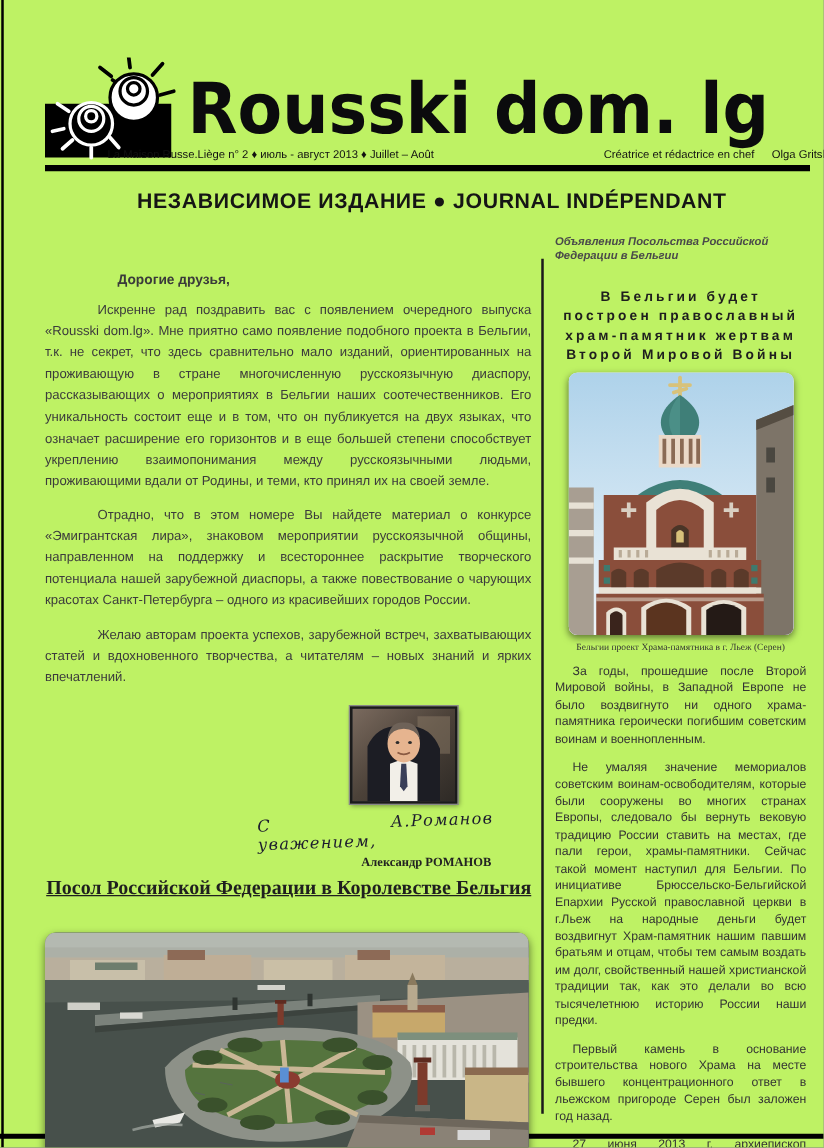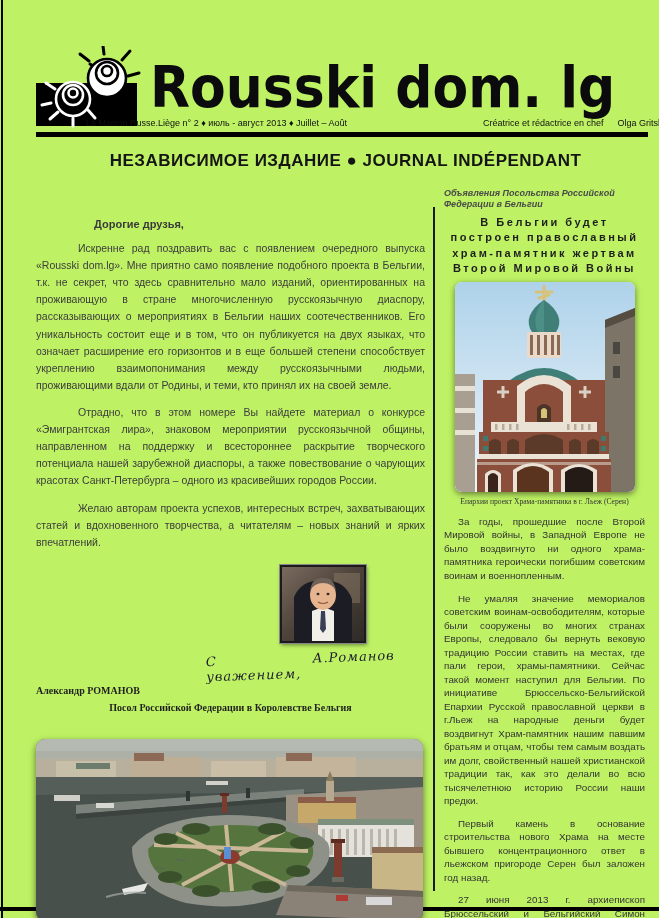--- a/index.html
+++ b/index.html
@@ -44,34 +44,34 @@
     width:82px;height:74px;border:2px solid #1b1b1b;outline:1px solid #888;
     margin:14px 0 0 244px;background:#444;box-shadow:1px 2px 4px rgba(0,0,0,.45);
   }
   .portrait-frame svg{display:block;width:100%;height:100%;}
   .sig-row{
     margin:8px 30px 0 170px;display:flex;justify-content:space-between;align-items:baseline;
     font-family:"DejaVu Serif",serif;font-style:italic;font-size:13px;color:#1d1d2e;
     transform:rotate(-2deg);
   }
   .sig-script{letter-spacing:1px;}
-  .signer-name{margin:4px 32px 0 0;text-align:left;font-family:"Liberation Serif",serif;font-weight:bold;font-size:10px;color:#222;}
-  .signer-title{margin:6px 0 0 0;text-align:center;font-family:"Liberation Serif",serif;font-weight:bold;font-size:10px;color:#1f1f1f;}
+  .signer-name{margin:4px 32px 0 0;text-align:right;font-family:"Liberation Serif",serif;font-weight:bold;font-size:10px;color:#222;}
+  .signer-title{margin:6px 0 0 0;text-align:right;font-family:"Liberation Serif",serif;font-weight:bold;font-size:16px;color:#1f1f1f;text-decoration:underline;}
   .city-frame{
     margin:26px 0 0 0;width:387px;height:182px;border-radius:9px;overflow:hidden;
     box-shadow:0 3px 7px rgba(0,0,0,.55), inset 0 0 0 1px rgba(255,255,255,.4);
     background:#47504b;
   }
   .city-frame svg{display:block;width:100%;height:100%;}
 
   
   .col-right{position:absolute;left:444px;top:188px;width:201px;}
   .kicker{font-size:9px;font-style:italic;font-weight:bold;color:#4a4a4a;line-height:1.25;}
   .headline{
-    margin:4px 0 0 0;text-align:center;font-size:11px;font-weight:bold;color:#1e1e1e;
+    margin:20px 0 0 0;text-align:center;font-size:11px;font-weight:bold;color:#1e1e1e;
     letter-spacing:2.5px;line-height:1.42;
   }
   .church-frame{
     margin:5px auto 0 auto;width:180px;height:210px;border-radius:7px;overflow:hidden;
     box-shadow:0 2px 6px rgba(0,0,0,.5), inset 0 0 0 1px rgba(255,255,255,.5);
     background:#cfe3f1;
   }
   .church-frame svg{display:block;width:100%;height:100%;}
   .church-caption{margin:5px 0 0 0;text-align:center;font-family:"Liberation Serif",serif;font-size:7.6px;color:#333;}
   .ann-p{
@@ -128,21 +128,21 @@
   </div>
   <div class="rule"></div>
   <div class="tagline">НЕЗАВИСИМОЕ ИЗДАНИЕ  ●  JOURNAL INDÉPENDANT</div>
 
   <div class="divider"></div>
 
   <div class="col-left">
     <div class="salutation">Дорогие друзья,</div>
     <div class="letter-p">Искренне рад поздравить вас с появлением очередного выпуска «Rousski dom.lg». Мне приятно само появление подобного проекта в Бельгии, т.к. не секрет, что здесь сравнительно мало изданий, ориентированных на проживающую в стране многочисленную русскоязычную диаспору, рассказывающих о мероприятиях в Бельгии наших соотечественников. Его уникальность состоит еще и в том, что он публикуется на двух языках, что означает расширение его горизонтов и в еще большей степени способствует укреплению взаимопонимания между русскоязычными людьми, проживающими вдали от Родины, и теми, кто принял их на своей земле.</div>
     <div class="letter-p">Отрадно, что в этом номере Вы найдете материал о конкурсе «Эмигрантская лира», знаковом мероприятии русскоязычной общины, направленном на поддержку и всестороннее раскрытие творческого потенциала нашей зарубежной диаспоры, а также повествование о чарующих красотах Санкт-Петербурга – одного из красивейших городов России.</div>
-    <div class="letter-p">Желаю авторам проекта успехов, интересных встреч, захватывающих статей и вдохновенного творчества, а читателям – новых знаний и ярких впечатлений.</div>
+    <div class="letter-p">Желаю авторам проекта успехов, зарубежной встреч, захватывающих статей и вдохновенного творчества, а читателям – новых знаний и ярких впечатлений.</div>
 
     <div class="portrait-frame">
       <svg viewBox="0 0 82 74">
         <defs>
           <linearGradient id="bgp" x1="0" y1="0" x2="1" y2="1">
             <stop offset="0" stop-color="#7a6a5e"></stop>
               <stop offset=".5" stop-color="#4c4239"></stop>
               <stop offset="1" stop-color="#2e2a26"></stop>
           </linearGradient>
         </defs>
@@ -341,21 +341,21 @@
         <rect x="22" y="177" width="134" height="33" fill="#8a4e3b"></rect>
         <rect x="22" y="180" width="134" height="3" fill="#d9cfc2" opacity=".6"></rect>
         <path d="M30 210 L30 192 Q38 184 46 192 L46 210 Z" fill="#e9e2d5"></path>
         <path d="M33 210 L33 194 Q38 188 43 194 L43 210 Z" fill="#3a241c"></path>
         <path d="M58 210 L58 188 Q78 174 98 188 L98 210 Z" fill="#e9e2d5"></path>
         <path d="M62 210 L62 190 Q78 178 94 190 L94 210 Z" fill="#5b341f"></path>
         <path d="M106 210 L106 188 Q124 176 142 188 L142 210 Z" fill="#e9e2d5"></path>
         <path d="M110 210 L110 190 Q124 180 138 190 L138 210 Z" fill="#241a16"></path>
       </svg>
     </div>
-    <div class="church-caption">Епархии проект Храма-памятника в г. Льеж (Серен)</div>
+    <div class="church-caption">Бельгии проект Храма-памятника в г. Льеж (Серен)</div>
 
     <div class="ann-p">За годы, прошедшие после Второй Мировой войны, в Западной Европе не было воздвигнуто ни одного храма-памятника героически погибшим советским воинам и военнопленным.</div>
     <div class="ann-p">Не умаляя значение мемориалов советским воинам-освободителям, которые были сооружены во многих странах Европы, следовало бы вернуть вековую традицию России ставить на местах, где пали герои, храмы-памятники. Сейчас такой момент наступил для Бельгии. По инициативе Брюссельско-Бельгийской Епархии Русской православной церкви в г.Льеж на народные деньги будет воздвигнут Храм-памятник нашим павшим братьям и отцам, чтобы тем самым воздать им долг, свойственный нашей христианской традиции так, как это делали во всю тысячелетнюю историю России наши предки.</div>
     <div class="ann-p">Первый камень в основание строительства нового Храма на месте бывшего концентрационного ответ в льежском пригороде Серен был заложен год назад.</div>
     <div class="ann-p">27 июня 2013 г. архиепископ Брюссельский и Бельгийский Симон получил положительный ответ от Святейшего Патриарха Московского и всея Руси Кирилла на прошение о благословении на строительство храма-памятника.</div>
 
   </div>
 </div>
 
 </body></html>

